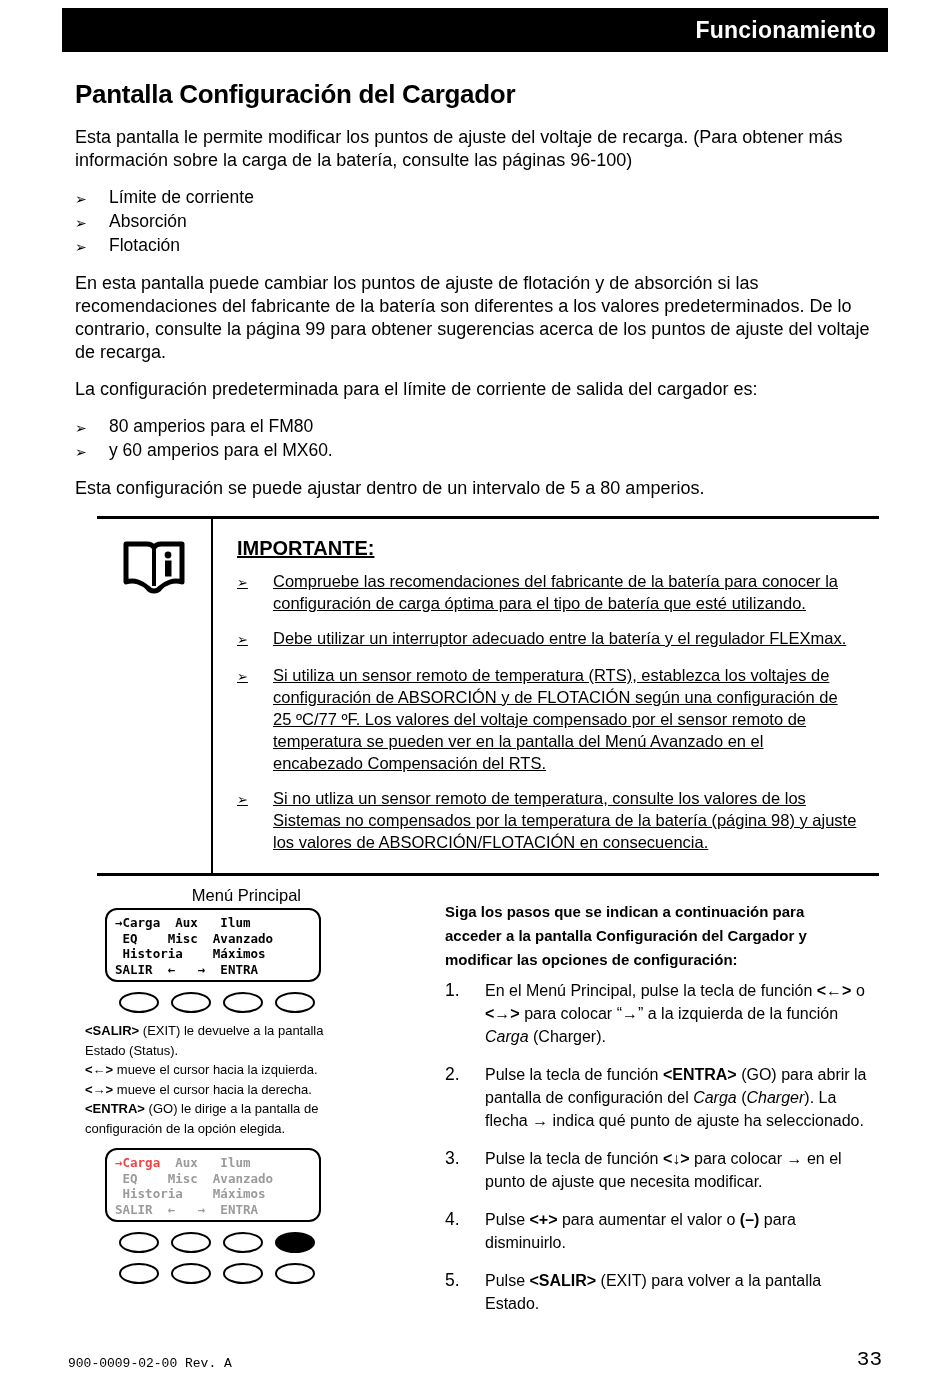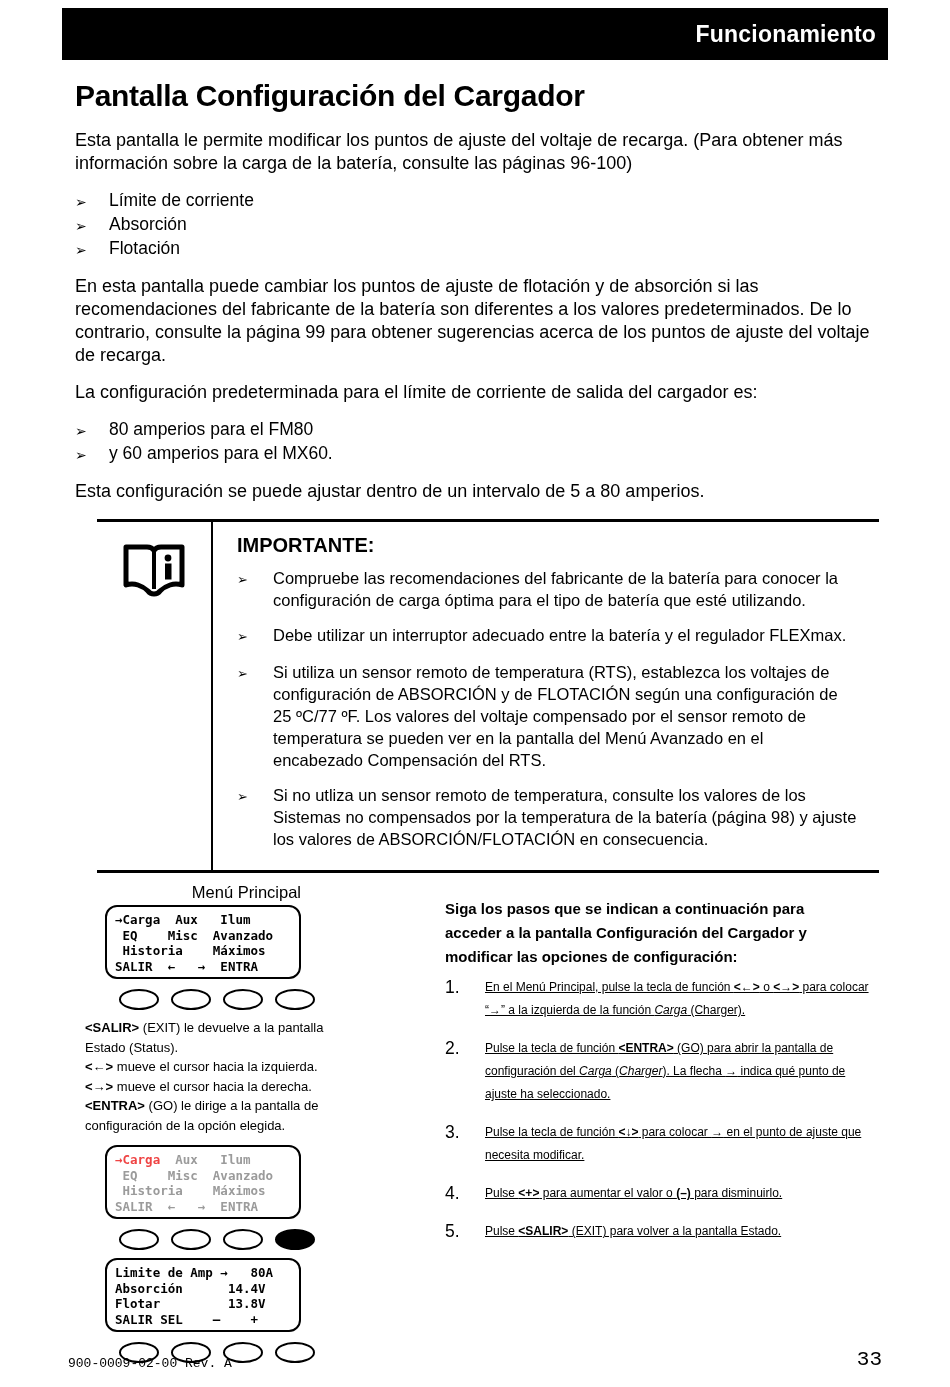--- a/index.html
+++ b/index.html
@@ -6,81 +6,81 @@
   .page{
     position:relative;
     width:950px;height:1387px;
     background:#ffffff;
     font-family:"Liberation Sans", sans-serif;
     color:#000;
     overflow:hidden;
   }
   
   .band{
-    position:absolute;left:62px;top:8px;width:826px;height:52px;
+    position:absolute;left:62px;top:8px;width:826px;height:44px;
     background:#000;color:#fff;
     display:flex;align-items:center;justify-content:flex-end;
     padding-right:12px;box-sizing:border-box;
     font-size:23px;font-weight:bold;letter-spacing:.2px;
   }
   .content{position:absolute;left:75px;right:62px;top:43px;}
   h1.title{
     margin:36px 0 16px 0;
-    font-size:30px;font-weight:bold;letter-spacing:-.3px;
+    font-size:26px;font-weight:bold;letter-spacing:-.3px;
   }
   p.body{
     margin:0 0 14px 0;
     font-size:18px;line-height:23px;max-width:800px;
   }
   ul.arrow-list{list-style:none;margin:0 0 14px 0;padding:0;}
   ul.arrow-list li{
     display:flex;font-size:17.5px;line-height:22px;max-width:780px;
   }
   ul.arrow-list .ab{width:34px;flex:0 0 34px;font-size:14px;padding-top:2px;}
   
   .imp-box{
     margin-top:16px;margin-left:22px;width:782px;
     border-top:3px solid #000;border-bottom:3px solid #000;
     display:flex;
   }
   .imp-icon-cell{flex:0 0 114px;display:flex;justify-content:center;padding-top:17px;}
   .imp-divider{flex:0 0 2px;background:#000;}
-  .imp-content{flex:1;padding:10px 6px 16px 24px;}
+  .imp-content{flex:1;padding:16px 6px 16px 24px;text-decoration:underline;}
   .imp-content h2{margin:2px 0 10px 0;font-size:20px;font-weight:bold;}
   ul.imp-list{list-style:none;margin:0;padding:0;}
   ul.imp-list li{display:flex;font-size:16.5px;line-height:22px;margin-bottom:13px;max-width:620px;}
   ul.imp-list li:last-child{margin-bottom:4px;}
   ul.imp-list .ab{width:36px;flex:0 0 36px;font-size:13px;padding-top:2px;}
   
   .figure-row{display:flex;margin-top:8px;}
   .fig-col{flex:0 0 370px;}
   .steps-col{flex:1;padding-top:16px;padding-right:4px;}
   .lcd-label{width:196px;margin-left:30px;text-align:right;font-size:16.5px;line-height:19px;margin-bottom:3px;margin-top:2px;}
   .lcd{
-    width:196px;margin-left:30px;box-sizing:border-box;
+    width:216px;margin-left:30px;box-sizing:border-box;
     border:2.5px solid #000;border-radius:12px;
     padding:5px 0 3px 8px;
     font-family:"DejaVu Sans Mono", monospace;
     font-weight:bold;font-size:12.5px;line-height:15.5px;
     white-space:pre;overflow:hidden;
   }
   .lcd .off{color:#9b9b9b;}
   .lcd .on{color:#ef4444;}
   .btn-row{display:flex;gap:12px;margin:10px 0 8px 44px;}
   .softkey{
     width:40px;height:21px;border:2.5px solid #000;border-radius:50%;
     box-sizing:border-box;background:#fff;
   }
   .softkey.filled{background:#000;}
   .fig-caption{margin:4px 0 10px 10px;width:272px;font-size:13px;line-height:19.5px;}
   .fig-caption b{font-weight:bold;}
   .steps-heading{font-size:15px;line-height:24px;font-weight:bold;max-width:420px;margin-bottom:7px;}
   .step{display:flex;margin-bottom:15px;max-width:430px;}
   .step-num{flex:0 0 40px;font-size:17.5px;line-height:23px;}
-  .step-text{font-size:12px;line-height:23px;text-decoration:underline;}
+  .step-text{font-size:16px;line-height:23px;}
   .step-text b{font-weight:bold;}
   .step-text i{font-style:italic;}
   .footer{
     position:absolute;left:68px;right:68px;bottom:16px;
     display:flex;justify-content:space-between;align-items:flex-end;font-family:Liberation Mono, monospace;
   }
   .footer .doc-id{font-size:13px;}
   .footer .pg{font-size:21px;text-align:right;}
 </style>
 </head>
@@ -187,21 +187,20 @@
 
         <div class="lcd" id="lcd2"><div class="lcd-line"><span class="on">→Carga</span><span class="off">  Aux   Ilum</span></div><div class="lcd-line"><span class="off"> EQ    Misc  Avanzado</span></div><div class="lcd-line"><span class="off"> Historia    Máximos</span></div><div class="lcd-line"><span class="off">SALIR  ←   →  ENTRA</span></div></div>
         <div class="btn-row" id="btns2">
             <div class="softkey"></div>
             <div class="softkey"></div>
             <div class="softkey"></div>
             <div class="softkey filled"></div>
           </div>
 
 
-        <div class="lcd" id="lcd3"><div class="lcd-line">Limite de Amp →   80A</div><div class="lcd-line">Absorción      14.4V</div><div class="lcd-line">Flotar         13.8V</div><div class="lcd-line">SALIR SEL    –    +</div></div>
         <div class="btn-row" id="btns3">
             <div class="softkey"></div>
             <div class="softkey"></div>
             <div class="softkey"></div>
             <div class="softkey"></div>
           </div>
       </div>
 
       <div class="steps-col">
         <div class="steps-heading">Siga los pasos que se indican a continuación para acceder a la pantalla Configuración del Cargador y modificar las opciones de configuración:</div>

